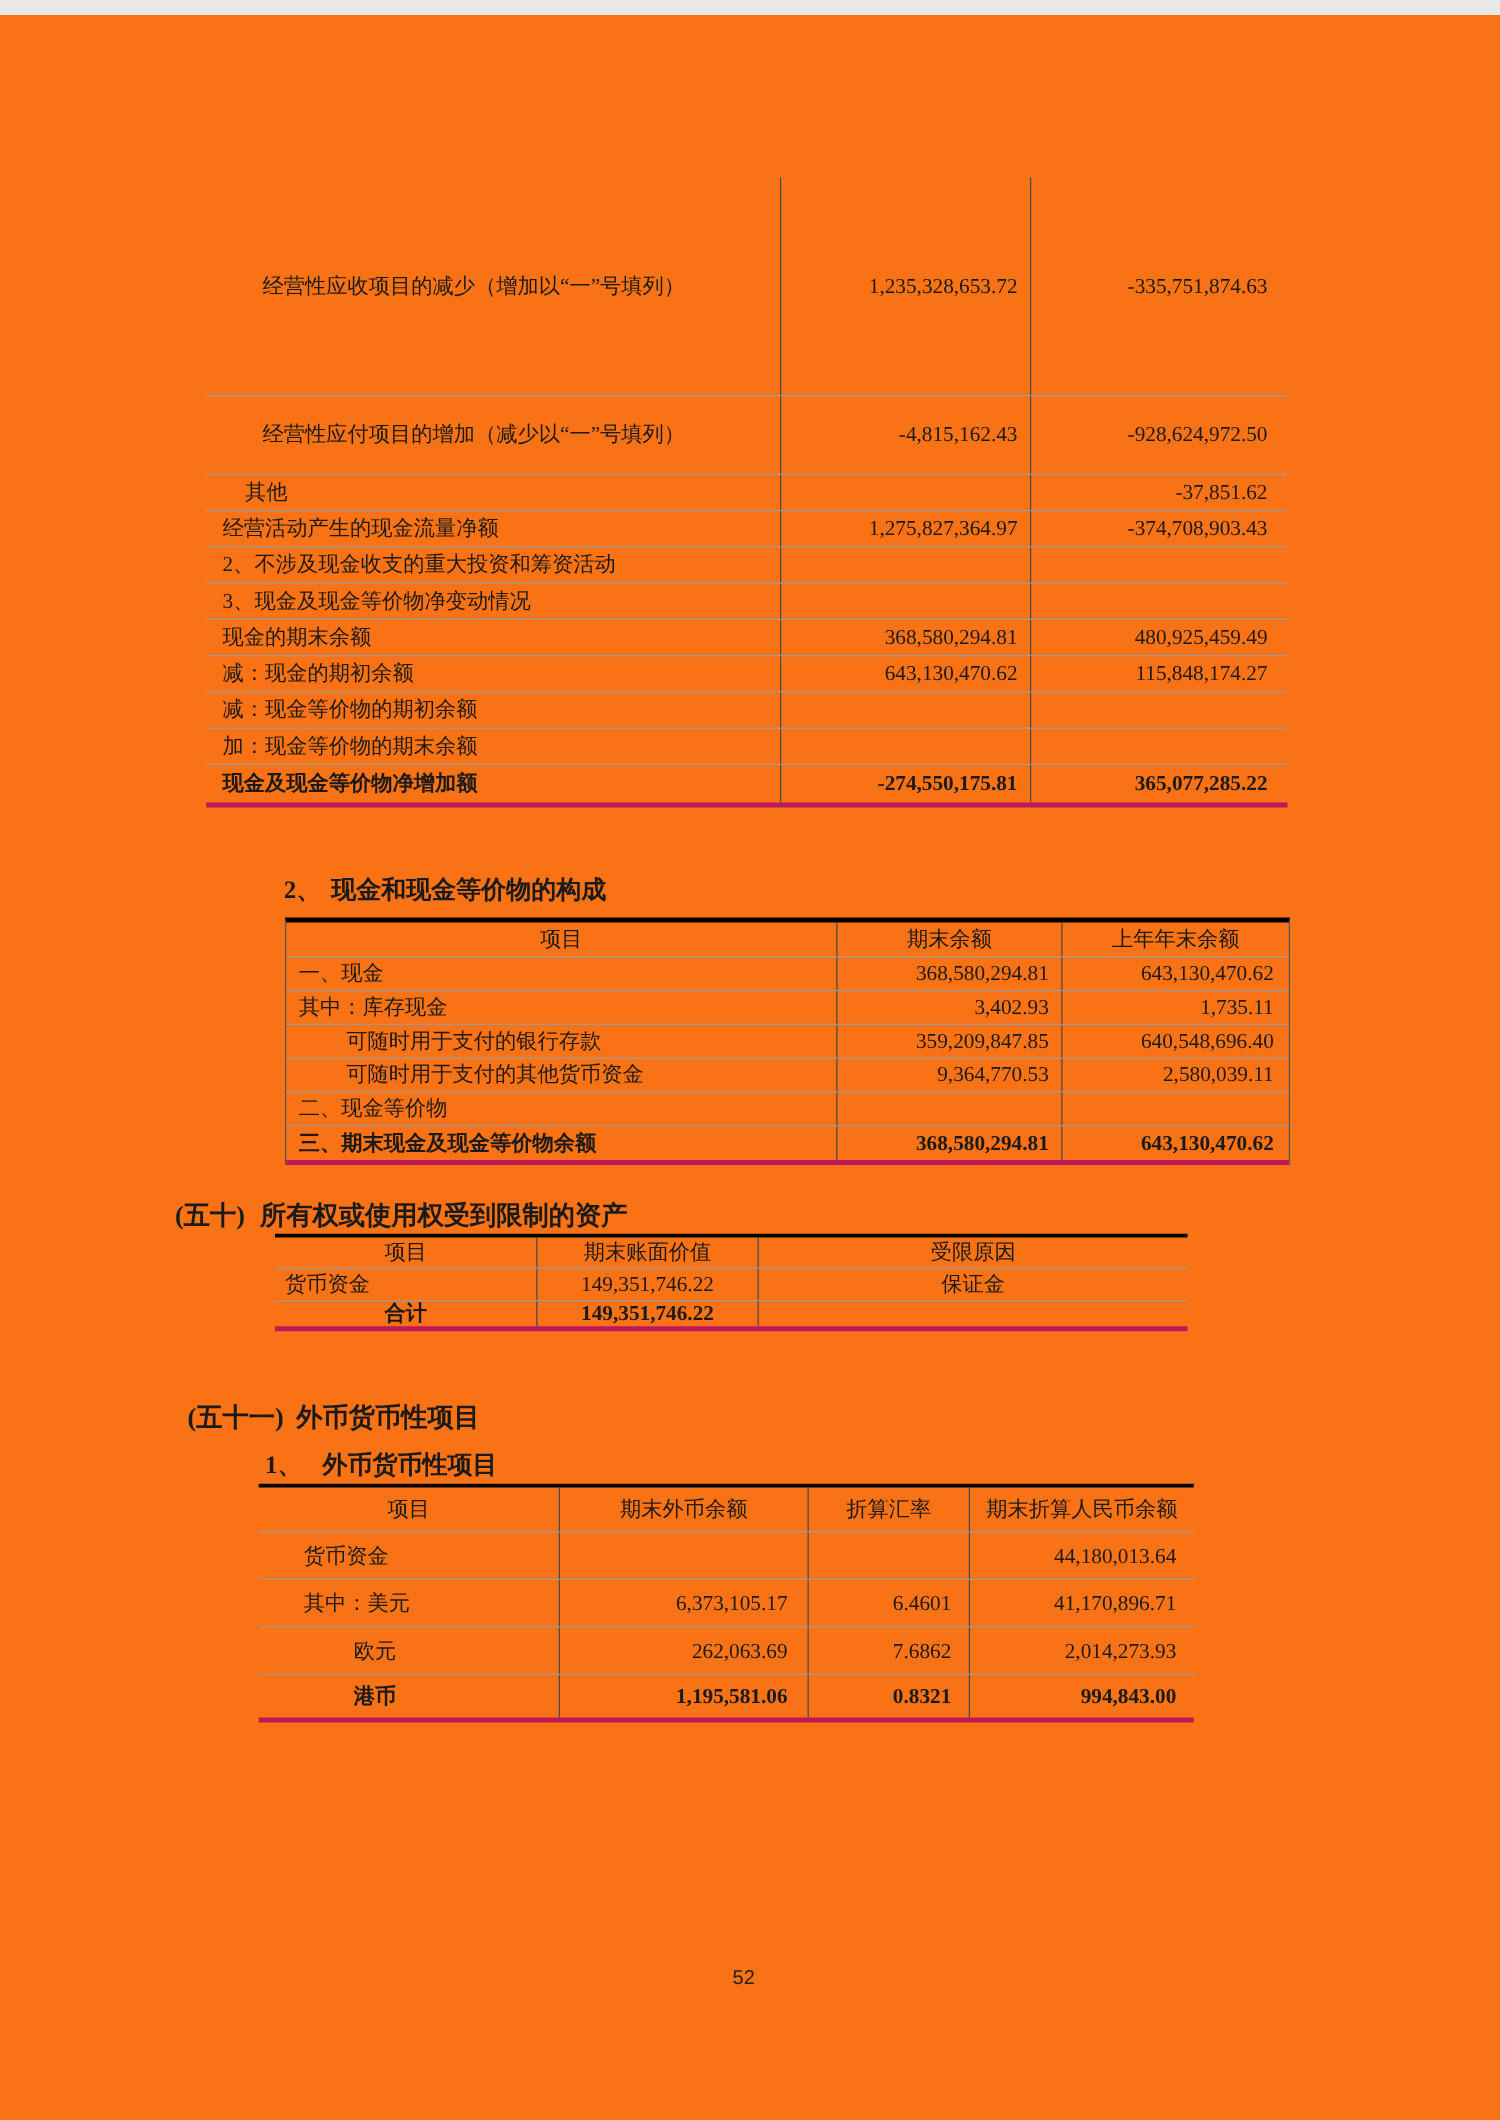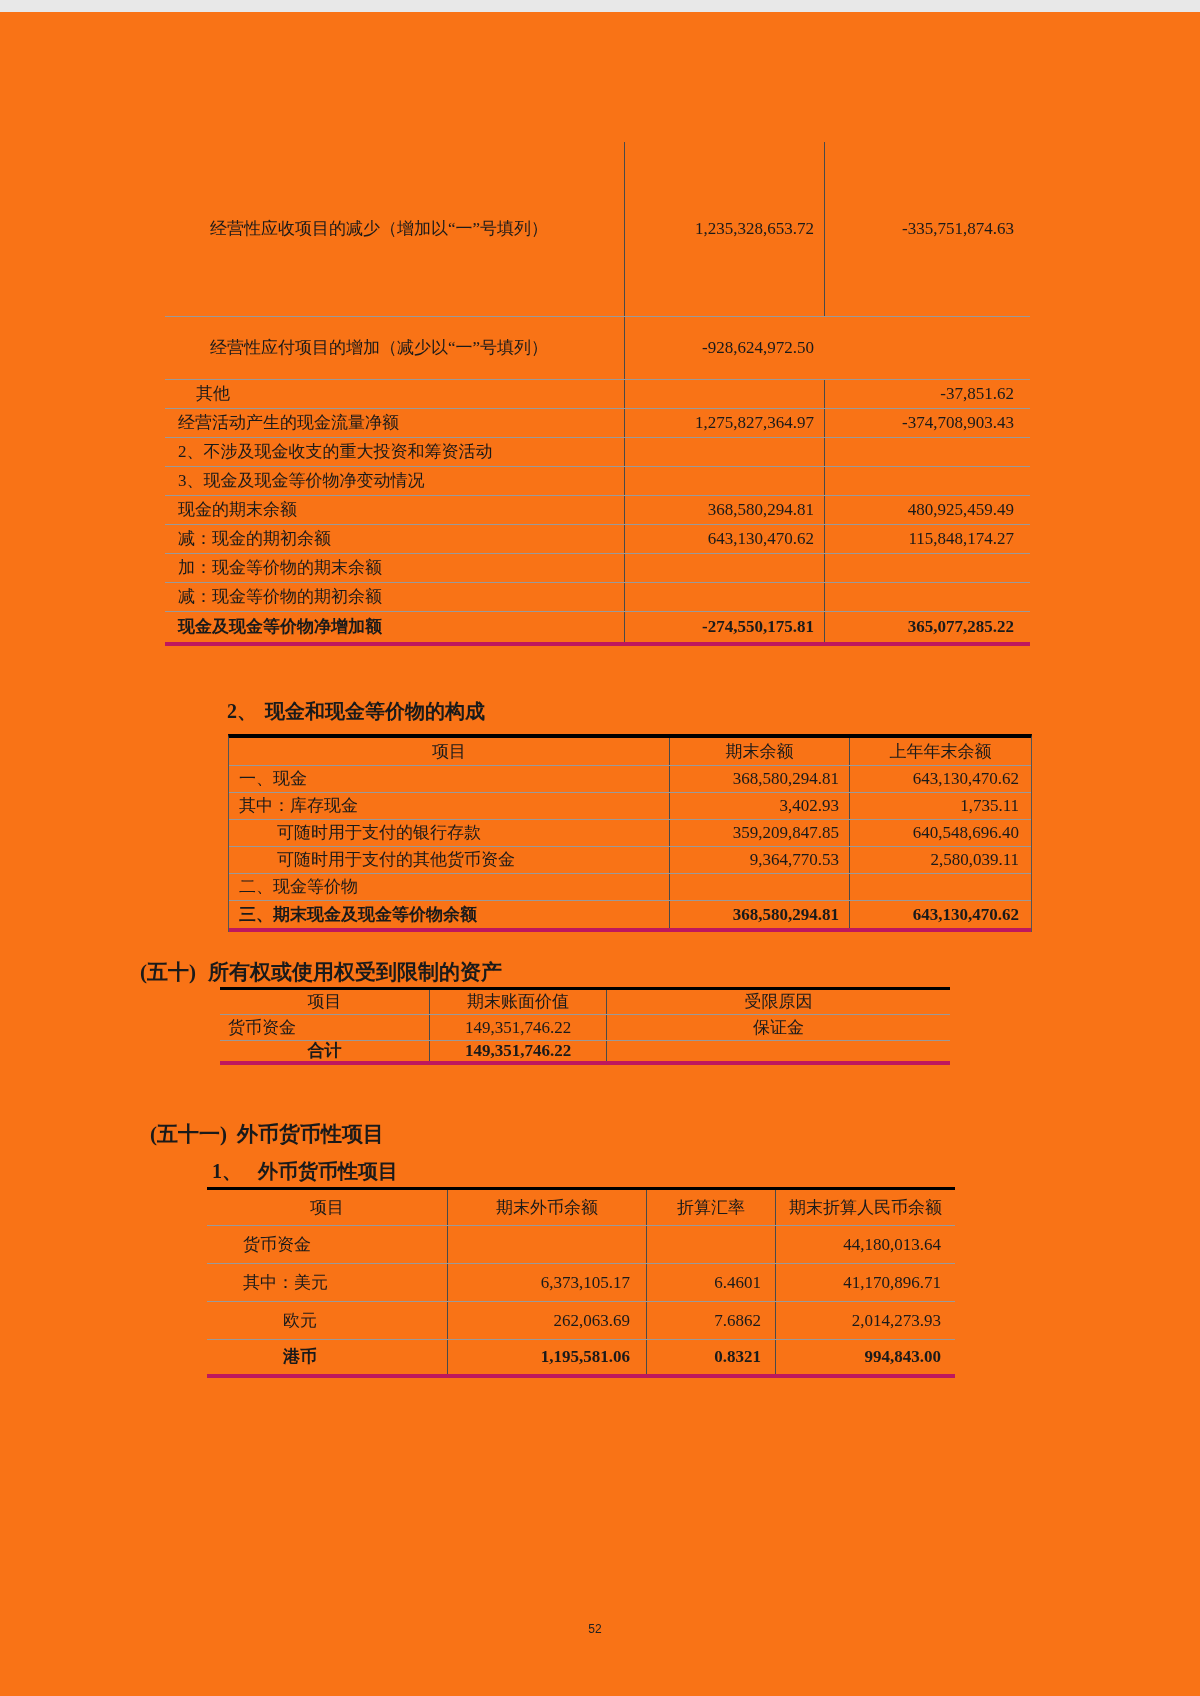--- a/index.html
+++ b/index.html
@@ -49,36 +49,37 @@
   #t4 .c0{width:240px;padding-left:36px;}
   #t4 .c1{width:199px;padding-right:16px;}
   #t4 .c2{width:129px;padding-right:14px;}
   #t4 .c3{width:180px;padding-right:14px;}
   #t4 .ind1{padding-left:76px;text-align:right;}
   #t4 .hcell{padding-left:0;}
   .h36{height:36px;} .h38{height:38px;}
   #t4 .cell{font-size:17px;}
   .thead .cell{font-size:17px;}
   
-  #pageno{left:560px;top:1610px;width:70px;text-align:center;
-          font-family:"Liberation Sans","DejaVu Sans",sans-serif;font-size:12px;color:#222;}
+  #pageno{left:560px;top:1562px;width:70px;text-align:center;
+          font-family:"Liberation Sans","DejaVu Sans",sans-serif;font-size:16px;color:#222;}
 </style>
 </head>
 <body>
 
 <div id="page">
 
   <div id="t1" class="abs">
     <div class="trow rline h175">
       <div class="cell c0 ind2">经营性应收项目的减少（增加以“一”号填列）</div>
       <div class="cell c1 num vline">1,235,328,653.72</div>
       <div class="cell c2 num vline">-335,751,874.63</div>
     </div>
     <div class="trow rline h63">
       <div class="cell c0 ind2">经营性应付项目的增加（减少以“一”号填列）</div>
+      <div class="cell c1 num vline">-4,815,162.43</div>
       <div class="cell c2 num vline">-928,624,972.50</div>
     </div>
     <div class="trow rline h29">
       <div class="cell c0 ind1">其他</div>
       <div class="cell c1 num vline"></div>
       <div class="cell c2 num vline">-37,851.62</div>
     </div>
     <div class="trow rline h29">
       <div class="cell c0">经营活动产生的现金流量净额</div>
       <div class="cell c1 num vline">1,275,827,364.97</div>
@@ -98,26 +99,26 @@
       <div class="cell c0">现金的期末余额</div>
       <div class="cell c1 num vline">368,580,294.81</div>
       <div class="cell c2 num vline">480,925,459.49</div>
     </div>
     <div class="trow rline h29">
       <div class="cell c0">减：现金的期初余额</div>
       <div class="cell c1 num vline">643,130,470.62</div>
       <div class="cell c2 num vline">115,848,174.27</div>
     </div>
     <div class="trow rline h29">
+      <div class="cell c0">减：现金等价物的期初余额</div>
+      <div class="cell c1 num vline"></div>
+      <div class="cell c2 num vline"></div>
+    </div>
+    <div class="trow rline h29">
       <div class="cell c0">加：现金等价物的期末余额</div>
-      <div class="cell c1 num vline"></div>
-      <div class="cell c2 num vline"></div>
-    </div>
-    <div class="trow rline h29">
-      <div class="cell c0">减：现金等价物的期初余额</div>
       <div class="cell c1 num vline"></div>
       <div class="cell c2 num vline"></div>
     </div>
     <div class="trow thick-bottom h34">
       <div class="cell c0">现金及现金等价物净增加额</div>
       <div class="cell c1 num vline">-274,550,175.81</div>
       <div class="cell c2 num vline">365,077,285.22</div>
     </div>
   </div>
 

